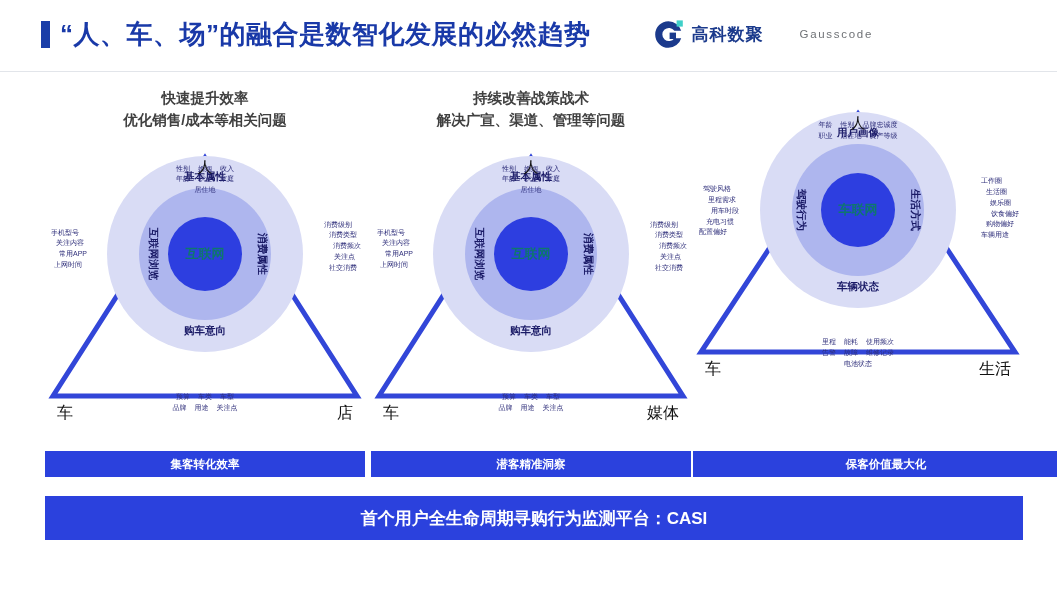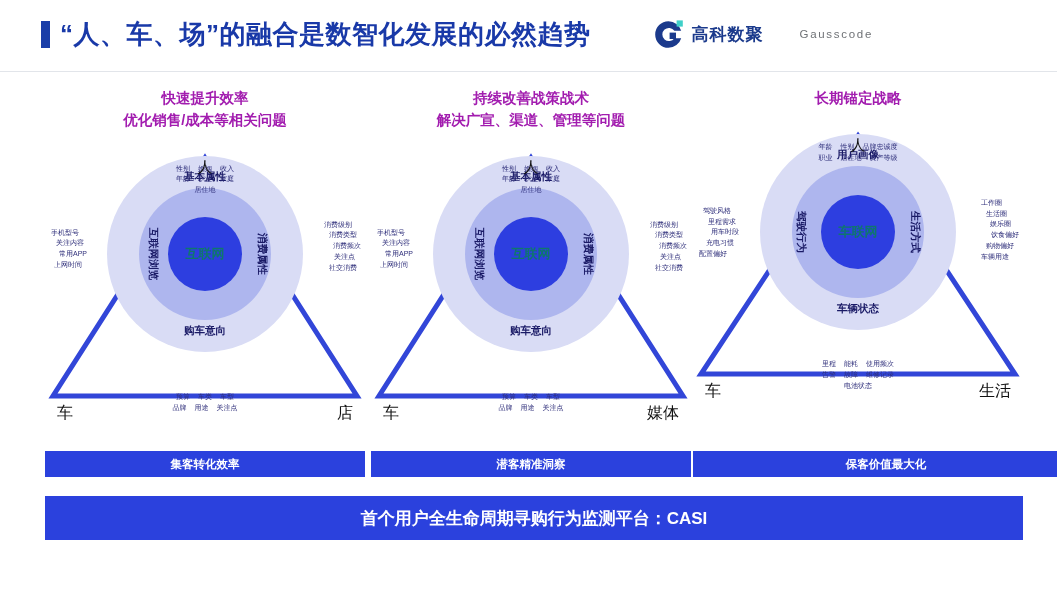--- a/index.html
+++ b/index.html
@@ -34,21 +34,21 @@
 
   
   .columns { position: absolute; left: 0; top: 88px; width: 1057px; }
   .col { position: absolute; top: 0; width: 320px; }
   .col.c1 { left: 45px; }
   .col.c2 { left: 371px; }
   .col.c3 { left: 693px; width: 330px; }
 
   .col-head { text-align: center; line-height: 1.5; }
   .col-head .l1, .col-head .l2 {
-    font-size: 14.5px; font-weight: bold; color: #a21caf; white-space: nowrap;
+    font-size: 14.5px; font-weight: bold; color: #404040; white-space: nowrap;
   }
 
   
   .stage { position: relative; width: 100%; height: 286px; margin-top: 10px; }
   .tri-svg { position: absolute; left: 0; top: 0; }
 
   .apex-label {
     position: absolute; top: 16px; left: 50%; transform: translateX(-50%);
     font-size: 15px; color: #111; z-index: 6;
   }
@@ -289,21 +289,20 @@
             <span>品牌</span>
             <span>用途</span>
             <span>关注点</span>
           </div>
         </div>
       </div>
     </div>
 
     <div class="col c3">
       <div class="col-head">
-        <div class="l1">长期锚定战略</div>
       </div>
       <div class="stage">
         <svg class="tri-svg" width="330" height="286">
           <polygon points="165,16 322,254 8,254" fill="none" stroke="#3246d8" stroke-width="5"></polygon>
         </svg>
         <div class="apex-label">人</div>
         <div class="corner-label left">车</div>
         <div class="corner-label right">生活</div>
 
         <div class="rings">

